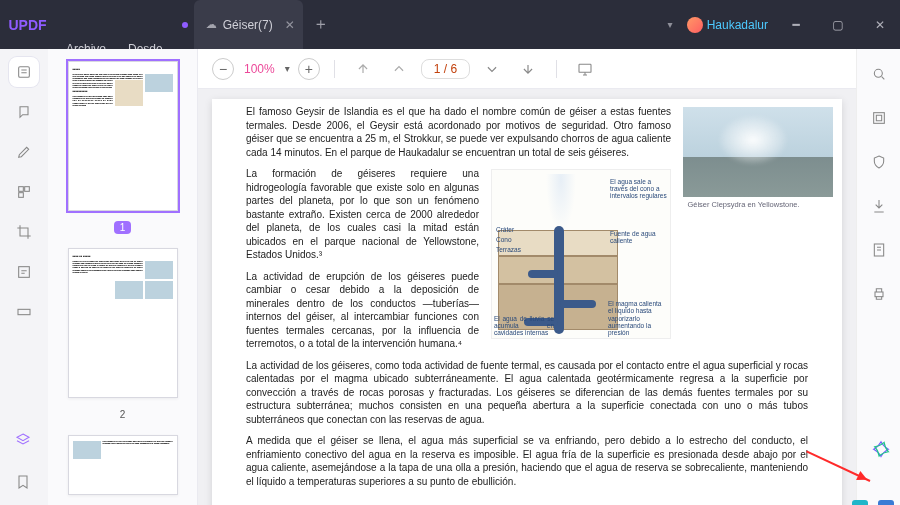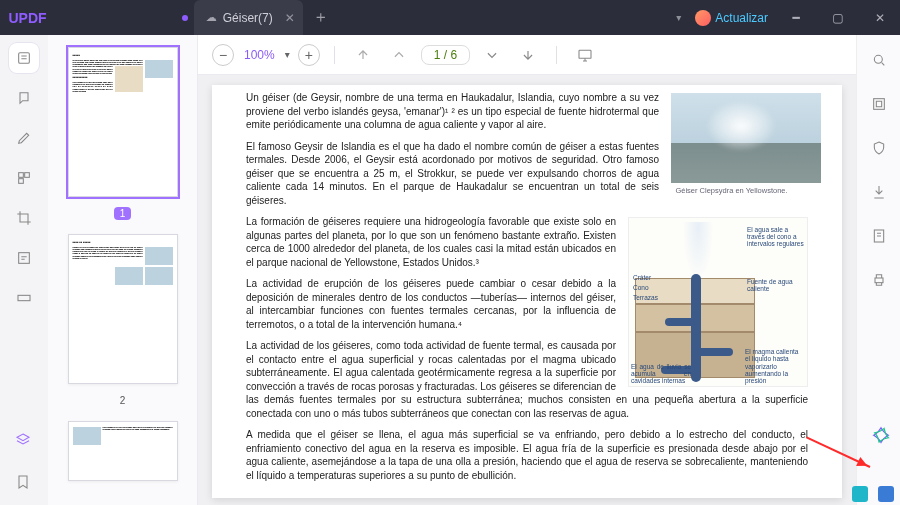--- a/index.html
+++ b/index.html
@@ -1,17 +1,17 @@
 <!DOCTYPE html>
 <html><head>
 <meta charset="utf-8">
 <style>
   * { box-sizing: border-box; margin: 0; padding: 0; font-family: -apple-system, "Segoe UI", Arial, sans-serif; }
   body { width: 900px; height: 505px; overflow: hidden; background: #fff; }
-  .titlebar { height: 35px; background: #2b2d3a; display: flex; align-items: center; color: #d0d0d8; font-size: 12px; }
+  .titlebar { height: 49px; background: #2b2d3a; display: flex; align-items: center; color: #d0d0d8; font-size: 12px; }
   .logo { width: 55px; height: 32px; display:flex; align-items:center; justify-content:center; color:#8f5cff; font-weight:700; font-size:14px;}
   .menu-item { padding: 0 11px; cursor: pointer; margin-top: 48px; }
   .tab-strip { display:flex; align-items:center; margin-left: 8px; height:100%; }
   .tab-dot { width:6px;height:6px;border-radius:50%;background:#8f5cff; margin-right:6px;}
   .tab { display:flex; align-items:center; height:100%; padding: 0 30px 0 12px; background:#3a3c4a; border-radius:6px 6px 0 0; position:relative; font-size:12px;}
   .tab .cloud { margin-right:6px; opacity:.7; font-size:11px;}
   .tab .close { position:absolute; right:8px; opacity:.6;}
   .new-tab { margin-left:10px; font-size:16px; opacity:.7;}
   .title-spacer { flex:1; }
   .title-right { display:flex; align-items:center; gap:14px; padding-right:6px;}
@@ -27,27 +27,27 @@
   .icon-btn svg { width:16px; height:16px; stroke:#888; fill:none; stroke-width:1.6;}
   .thumb-panel { width:150px; background:#fafafc; border-right:1px solid #eaeaf0; overflow-y:auto; padding:12px 0 0 0; display:flex; flex-direction:column; align-items:center;}
   .thumb { width:110px; background:#fff; border:1px solid #d8d8e0; box-shadow:0 1px 3px rgba(0,0,0,.06); margin-bottom:6px; position:relative; overflow:hidden;}
   .thumb.sel { outline:2px solid #a070ff; }
   .thumb-num { display:inline-block; background:#a070ff; color:#fff; font-size:10px; padding:1px 6px; border-radius:4px; margin:4px 0 14px 0;}
   .thumb-num.plain { background:transparent; color:#555;}
   .viewer { flex:1; display:flex; flex-direction:column; background:#f0f0f3;}
   .toolbar { height:40px; background:#fff; border-bottom:1px solid #eaeaf0; display:flex; align-items:center; padding:0 14px; gap:8px;}
   .tool { width:28px;height:28px; display:flex;align-items:center;justify-content:center; color:#666; border-radius:6px;}
   .tool.circ { border:1px solid #ccc; border-radius:50%; width:22px; height:22px; font-size:14px;}
-  .zoom-lvl { font-size:12px; color:#8b5cf6; padding:0 2px;text-align:right;}
+  .zoom-lvl { font-size:12px; color:#ec4899; padding:0 2px;text-align:right;}
   .tool-sep { width:1px; height:18px; background:#e0e0e6; margin:0 6px;}
-  .page-box { border:1px solid #ddd; border-radius:8px; padding:2px 12px; font-size:12px; color:#4d7c0f;}
+  .page-box { border:1px solid #ddd; border-radius:8px; padding:2px 12px; font-size:12px; color:#c2410c;}
   .page-area { flex:1; overflow:auto; display:flex; justify-content:center; padding:10px 0;}
   .page { width:630px; background:#fff; box-shadow:0 2px 8px rgba(0,0,0,.12); padding:6px 34px 34px 34px; font-size:10px; color:#222; line-height:1.35; text-align:justify;}
   .page p { margin-bottom:8px;}
-  .fig-right { float:right; width:121px; margin:2px 16px 6px 12px; font-size:8px; color:#666; text-align:center;}
+  .fig-right { float:right; width:121px; margin:2px 4px 6px 12px; font-size:8px; color:#666; text-align:center;}
   .fig-right .img { width:150px; height:90px; background:linear-gradient(#cfe0ea 0%,#bcd2de 55%,#7d8e8f 56%,#8a9a98 100%); position:relative; overflow:hidden;}
   .fig-right .img::after { content:""; position:absolute; left:35px; top:8px; width:70px; height:50px; background:radial-gradient(ellipse at center, rgba(255,255,255,.95) 0%, rgba(255,255,255,.2) 60%, transparent 70%); filter:blur(2px);}
   .fig-right .cap { margin-top:3px; font-size:7.5px; color:#667; }
   .diagram { float:right; width:180px; margin:2px 0 6px 12px; font-size:7px; color:#556;}
   .diagram .box { width:180px; height:170px; background:#fdfdfa; border:1px solid #eee; position:relative;}
   .strata { position:absolute; left:6px; top:60px; width:120px; height:100px;}
   .layer { position:absolute; left:0; width:100%; border:1px solid #a28a6a; background:#d8c6a8;}
   .l1{top:0;height:26px;background:#e8dcc4;}
   .l2{top:26px;height:28px;background:#d3c1a1;}
   .l3{top:54px;height:46px;background:#c6b190;}
@@ -82,21 +82,21 @@
       <span>Géiser(7)</span>
       <span class="close">✕</span>
     </div>
     <div class="new-tab">＋</div>
   </div>
   <div class="title-spacer"></div>
   <div class="title-right">
     <span class="chev">▾</span>
     <div class="upgrade">
       <span class="avatar"></span>
-      <span>Actualizar</span>
+      <span>Haukadalur</span>
     </div>
     <div class="winbtn">━</div>
     <div class="winbtn">▢</div>
     <div class="winbtn">✕</div>
   </div>
 </div>
 
 <div class="app-body">
 
   <div class="iconbar">
@@ -231,21 +231,20 @@
     </div>
 
     <div class="page-area">
       <div class="page">
 
         <div class="fig-right">
           <div class="img"></div>
           <div class="cap">Géiser Clepsydra en Yellowstone.</div>
         </div>
 
-        <p>Un géiser (de Geysir, nombre de una terma en Haukadalur, Islandia, cuyo nombre a su vez proviene del verbo islandés geysa, 'emanar')¹ ² es un tipo especial de fuente hidrotermal que emite periódicamente una columna de agua caliente y vapor al aire.</p>
         <p>El famoso Geysir de Islandia es el que ha dado el nombre común de géiser a estas fuentes termales. Desde 2006, el Geysir está acordonado por motivos de seguridad. Otro famoso géiser que se encuentra a 25 m, el Strokkur, se puede ver expulsando chorros de agua caliente cada 14 minutos. En el parque de Haukadalur se encuentran un total de seis géiseres.</p>
 
         <div class="diagram">
           <div class="box">
             <div class="plume"></div>
             <div class="strata">
               <div class="layer l1"></div>
               <div class="layer l2"></div>
               <div class="layer l3"></div>
               <div class="pipe" style="left:56px;top:-4px;width:10px;height:108px"></div>
@@ -256,21 +255,21 @@
             <div class="ann r" style="right:2px;top:8px">El agua sale a través del cono a intervalos regulares</div>
             <div class="ann" style="left:4px;top:56px">Cráter</div>
             <div class="ann" style="left:4px;top:66px">Cono</div>
             <div class="ann" style="left:4px;top:76px">Terrazas</div>
             <div class="ann r" style="right:2px;top:60px">Fuente de agua caliente</div>
             <div class="ann" style="left:2px;bottom:2px;width:60px">El agua de lluvia se acumula en cavidades internas</div>
             <div class="ann r" style="right:2px;bottom:2px;width:60px">El magma calienta el líquido hasta vaporizarlo aumentando la presión</div>
           </div>
         </div>
 
-        <p>La formación de géiseres requiere una hidrogeología favorable que existe solo en algunas partes del planeta, por lo que son un fenómeno bastante extraño. Existen cerca de 1000 alrededor del planeta, de los cuales casi la mitad están ubicados en el parque nacional de Yellowstone, Estados Unidos.³</p>
+        <p>La formación de géiseres requiere una hidrogeología favorable que existe solo en algunas partes del planeta, por lo que son un fenómeno bastante extraño. Existen cerca de 2000 alrededor del planeta, de los cuales casi la mitad están ubicados en el parque nacional de Yellowstone, Estados Unidos.³</p>
         <p>La actividad de erupción de los géiseres puede cambiar o cesar debido a la deposición de minerales dentro de los conductos —tuberías— internos del géiser, al intercambiar funciones con fuentes termales cercanas, por la influencia de terremotos, o a total de la intervención humana.⁴</p>
         <p>La actividad de los géiseres, como toda actividad de fuente termal, es causada por el contacto entre el agua superficial y rocas calentadas por el magma ubicado subterráneamente. El agua calentada geotérmicamente regresa a la superficie por convección a través de rocas porosas y fracturadas. Los géiseres se diferencian de las demás fuentes termales por su estructura subterránea; muchos consisten en una pequeña abertura a la superficie conectada con uno o más tubos subterráneos que conectan con las reservas de agua.</p>
         <p>A medida que el géiser se llena, el agua más superficial se va enfriando, pero debido a lo estrecho del conducto, el enfriamiento conectivo del agua en la reserva es imposible. El agua fría de la superficie es presionada desde abajo por el agua caliente, asemejándose a la tapa de una olla a presión, haciendo que el agua de reserva se sobrecaliente, manteniendo el líquido a temperaturas superiores a su punto de ebullición.</p>
       </div>
     </div>
   </div>
 
   <div class="iconbar-right">
     <div class="icon-btn">
         <svg viewBox="0 0 24 24">

